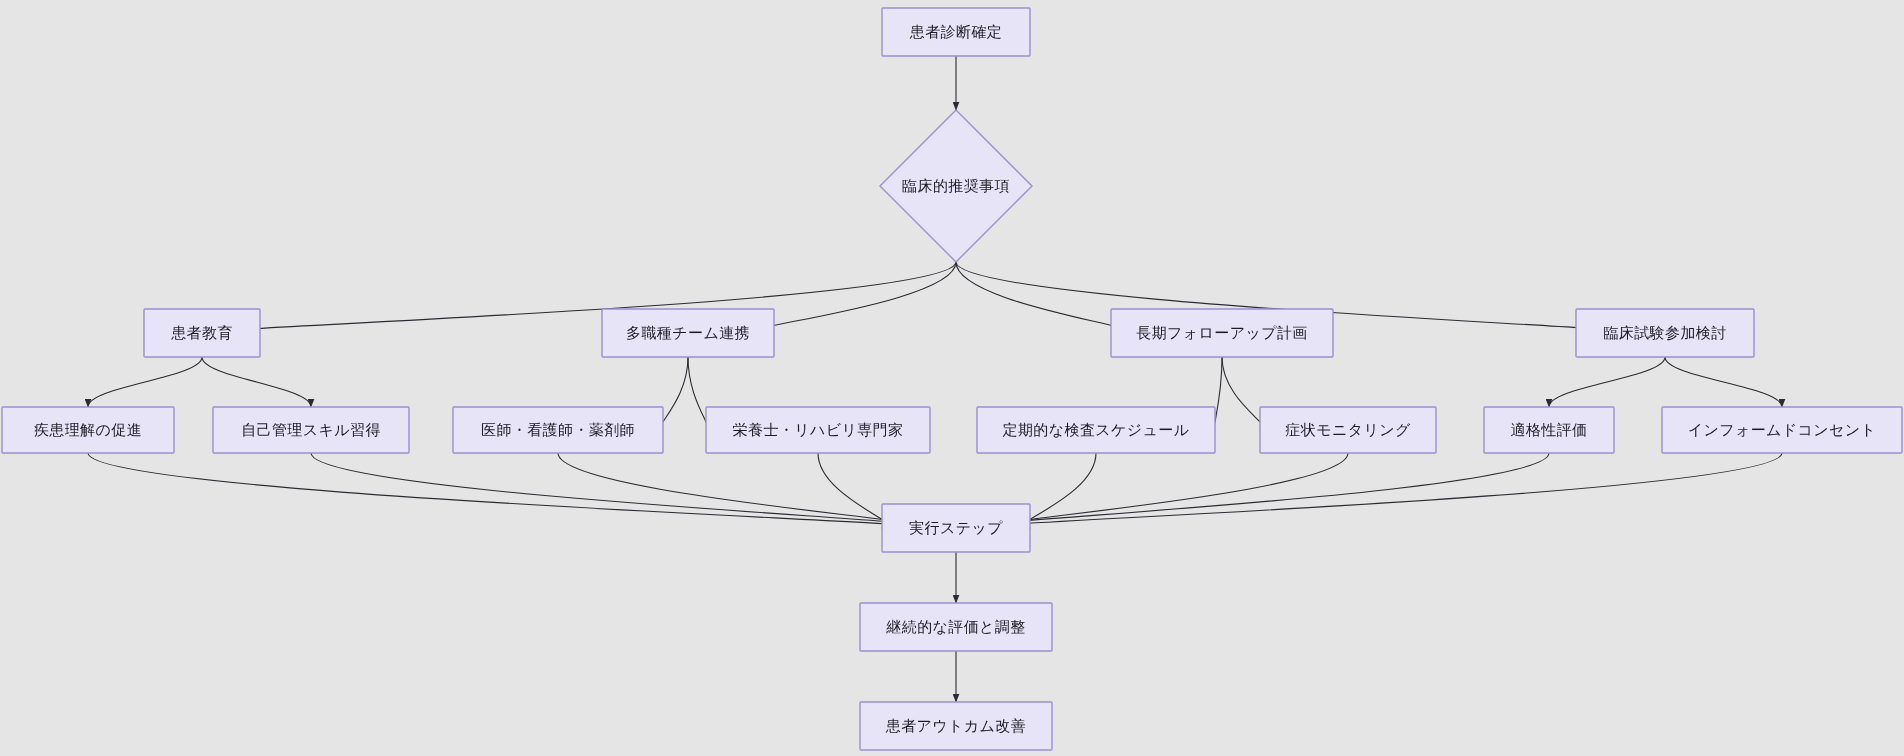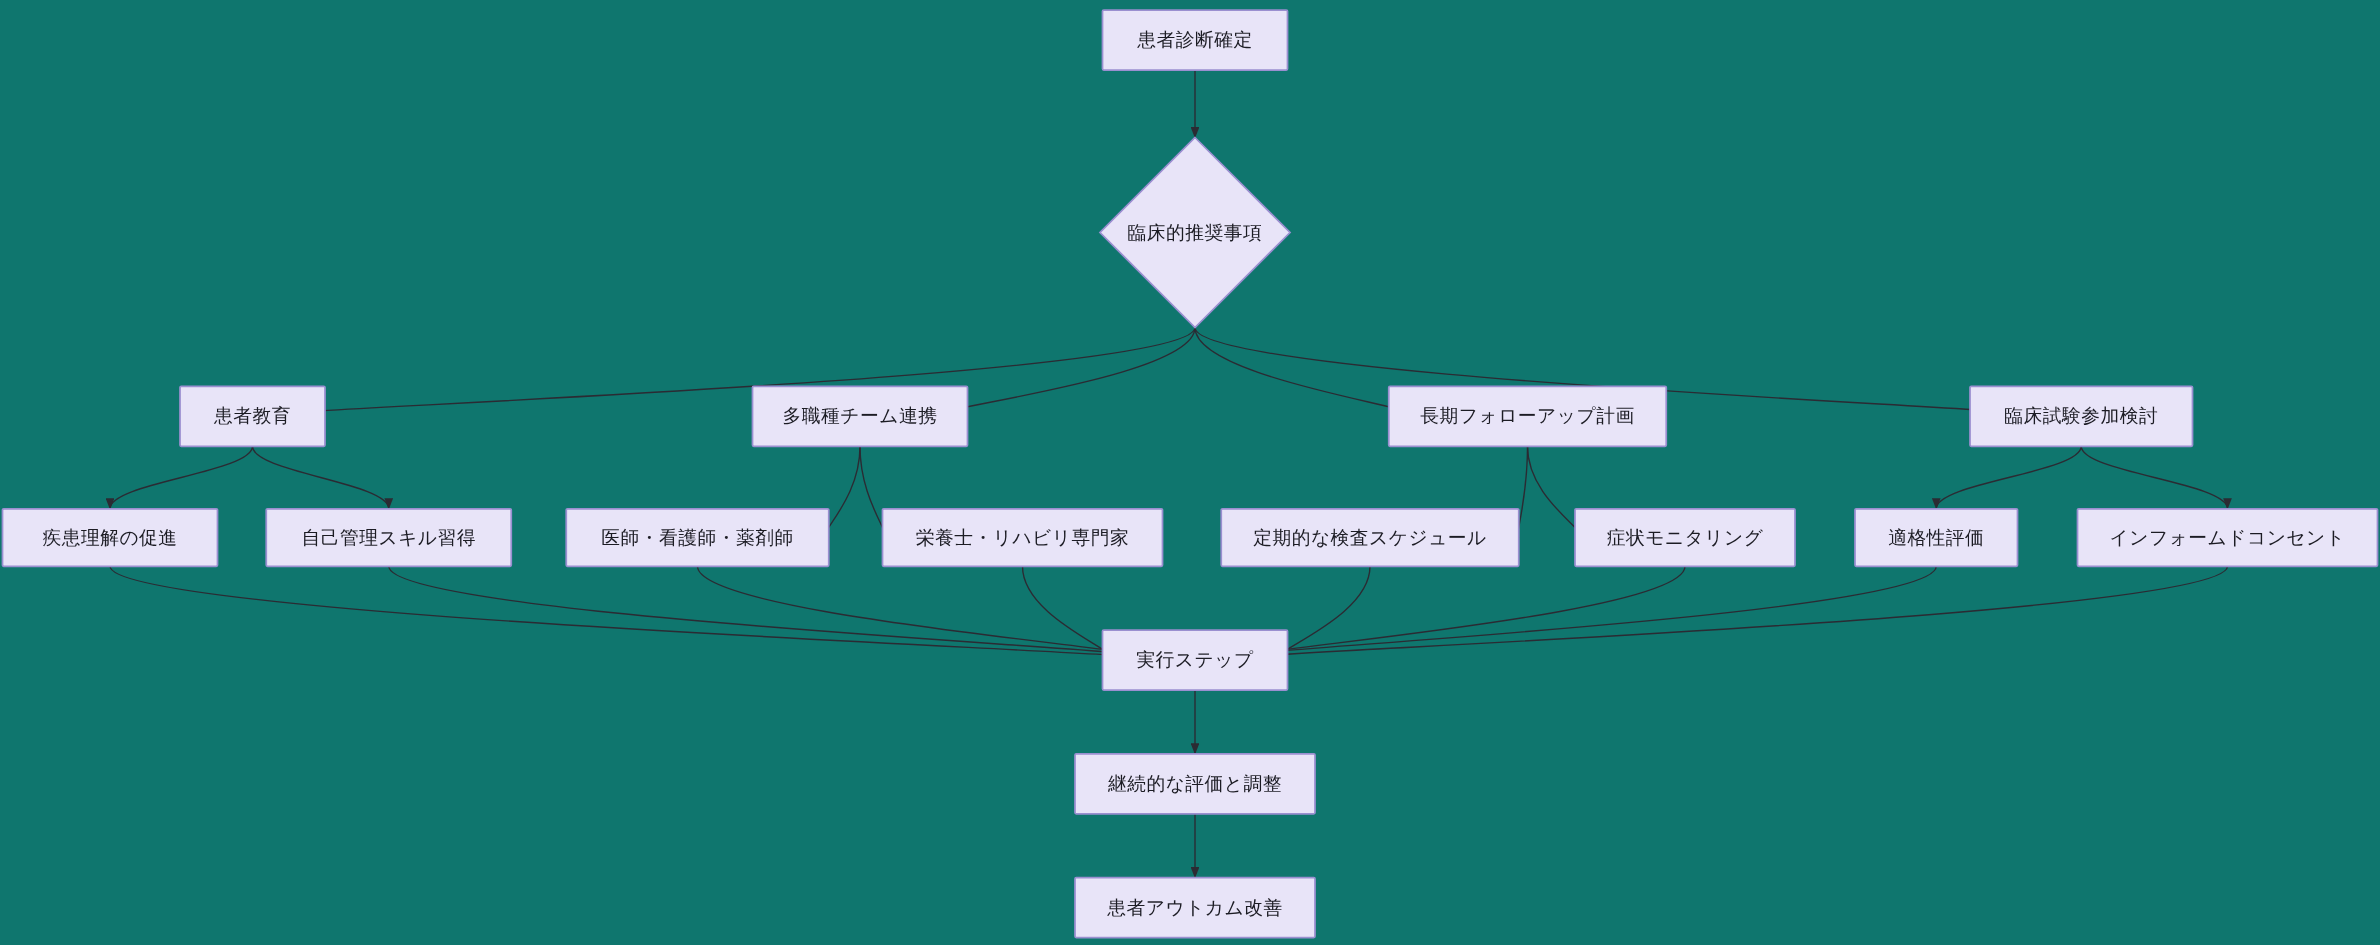--- a/index.html
+++ b/index.html
@@ -11,21 +11,21 @@
   body {
     width: 1904px;
     height: 756px;
     overflow: hidden;
     font-family: "Liberation Sans", "DejaVu Sans", sans-serif;
   }
   #flowchart-root {
     position: relative;
     width: 1904px;
     height: 756px;
-    background: #0f766e;
+    background: #e5e5e5;
   }
   svg#flow-svg {
     display: block;
     width: 1904px;
     height: 756px;
   }
   .node-shape {
     fill: #e8e4f8;
     stroke: #9a8fd0;
     stroke-width: 1.4px;

